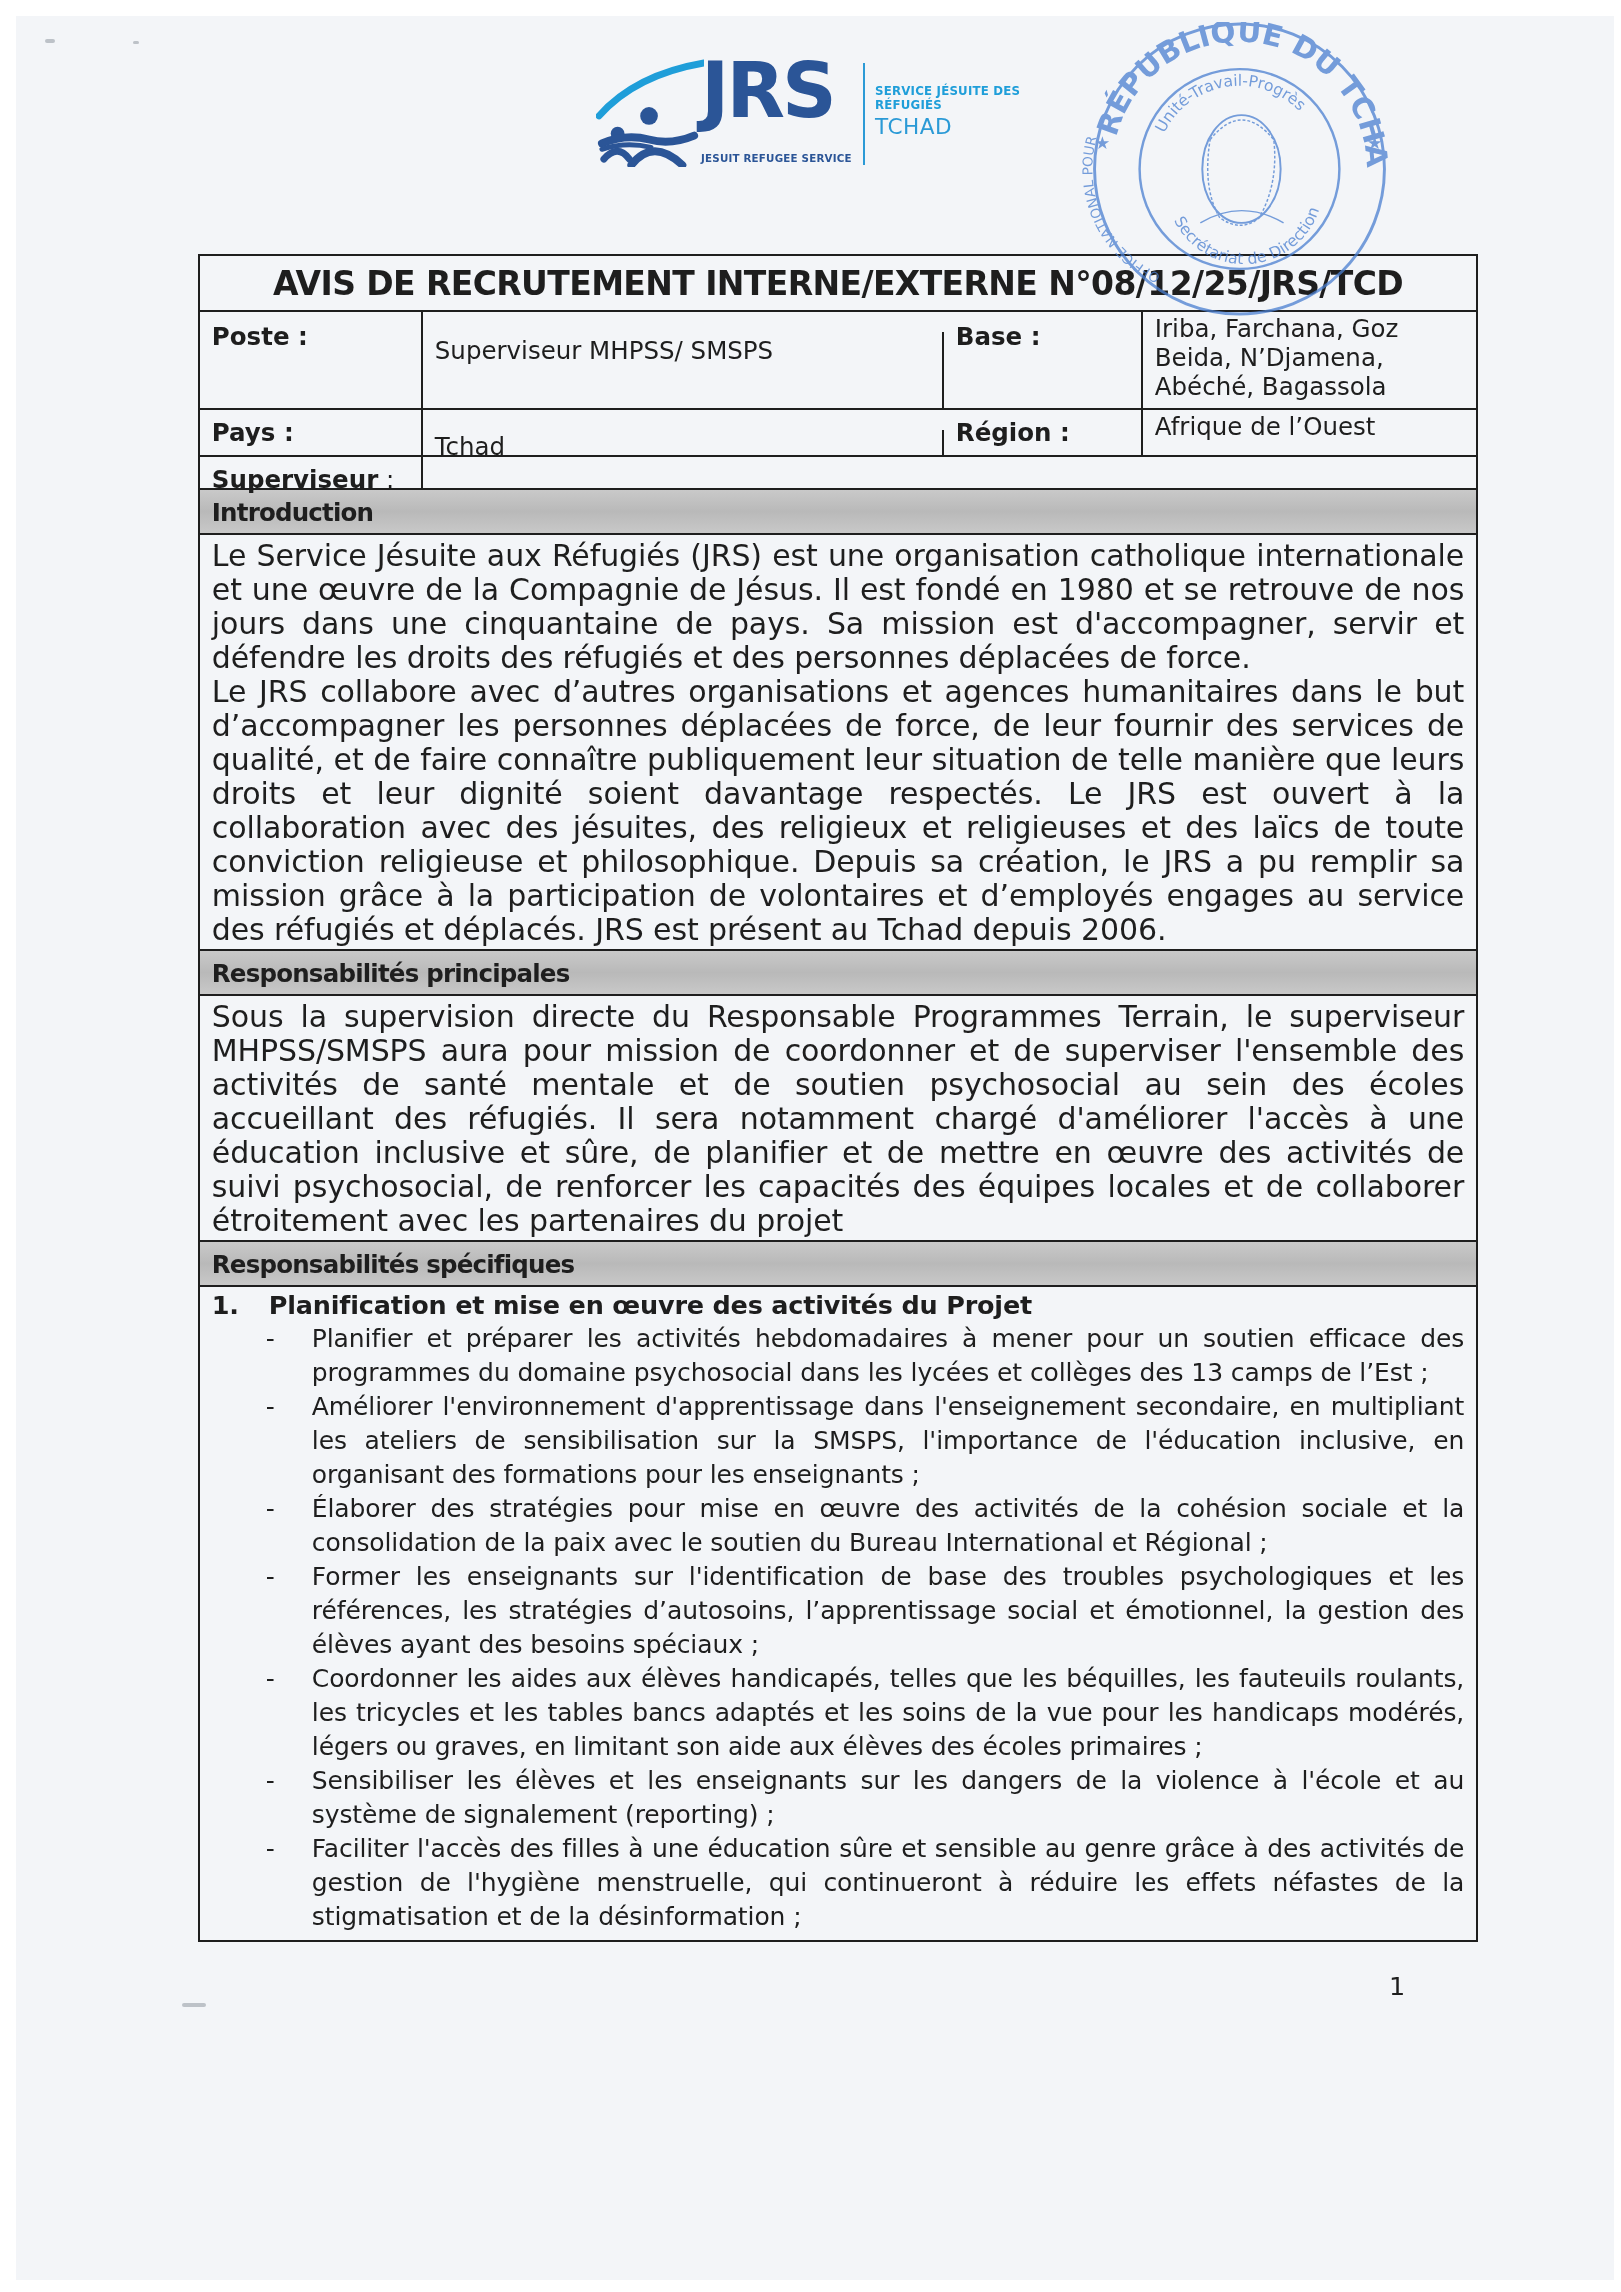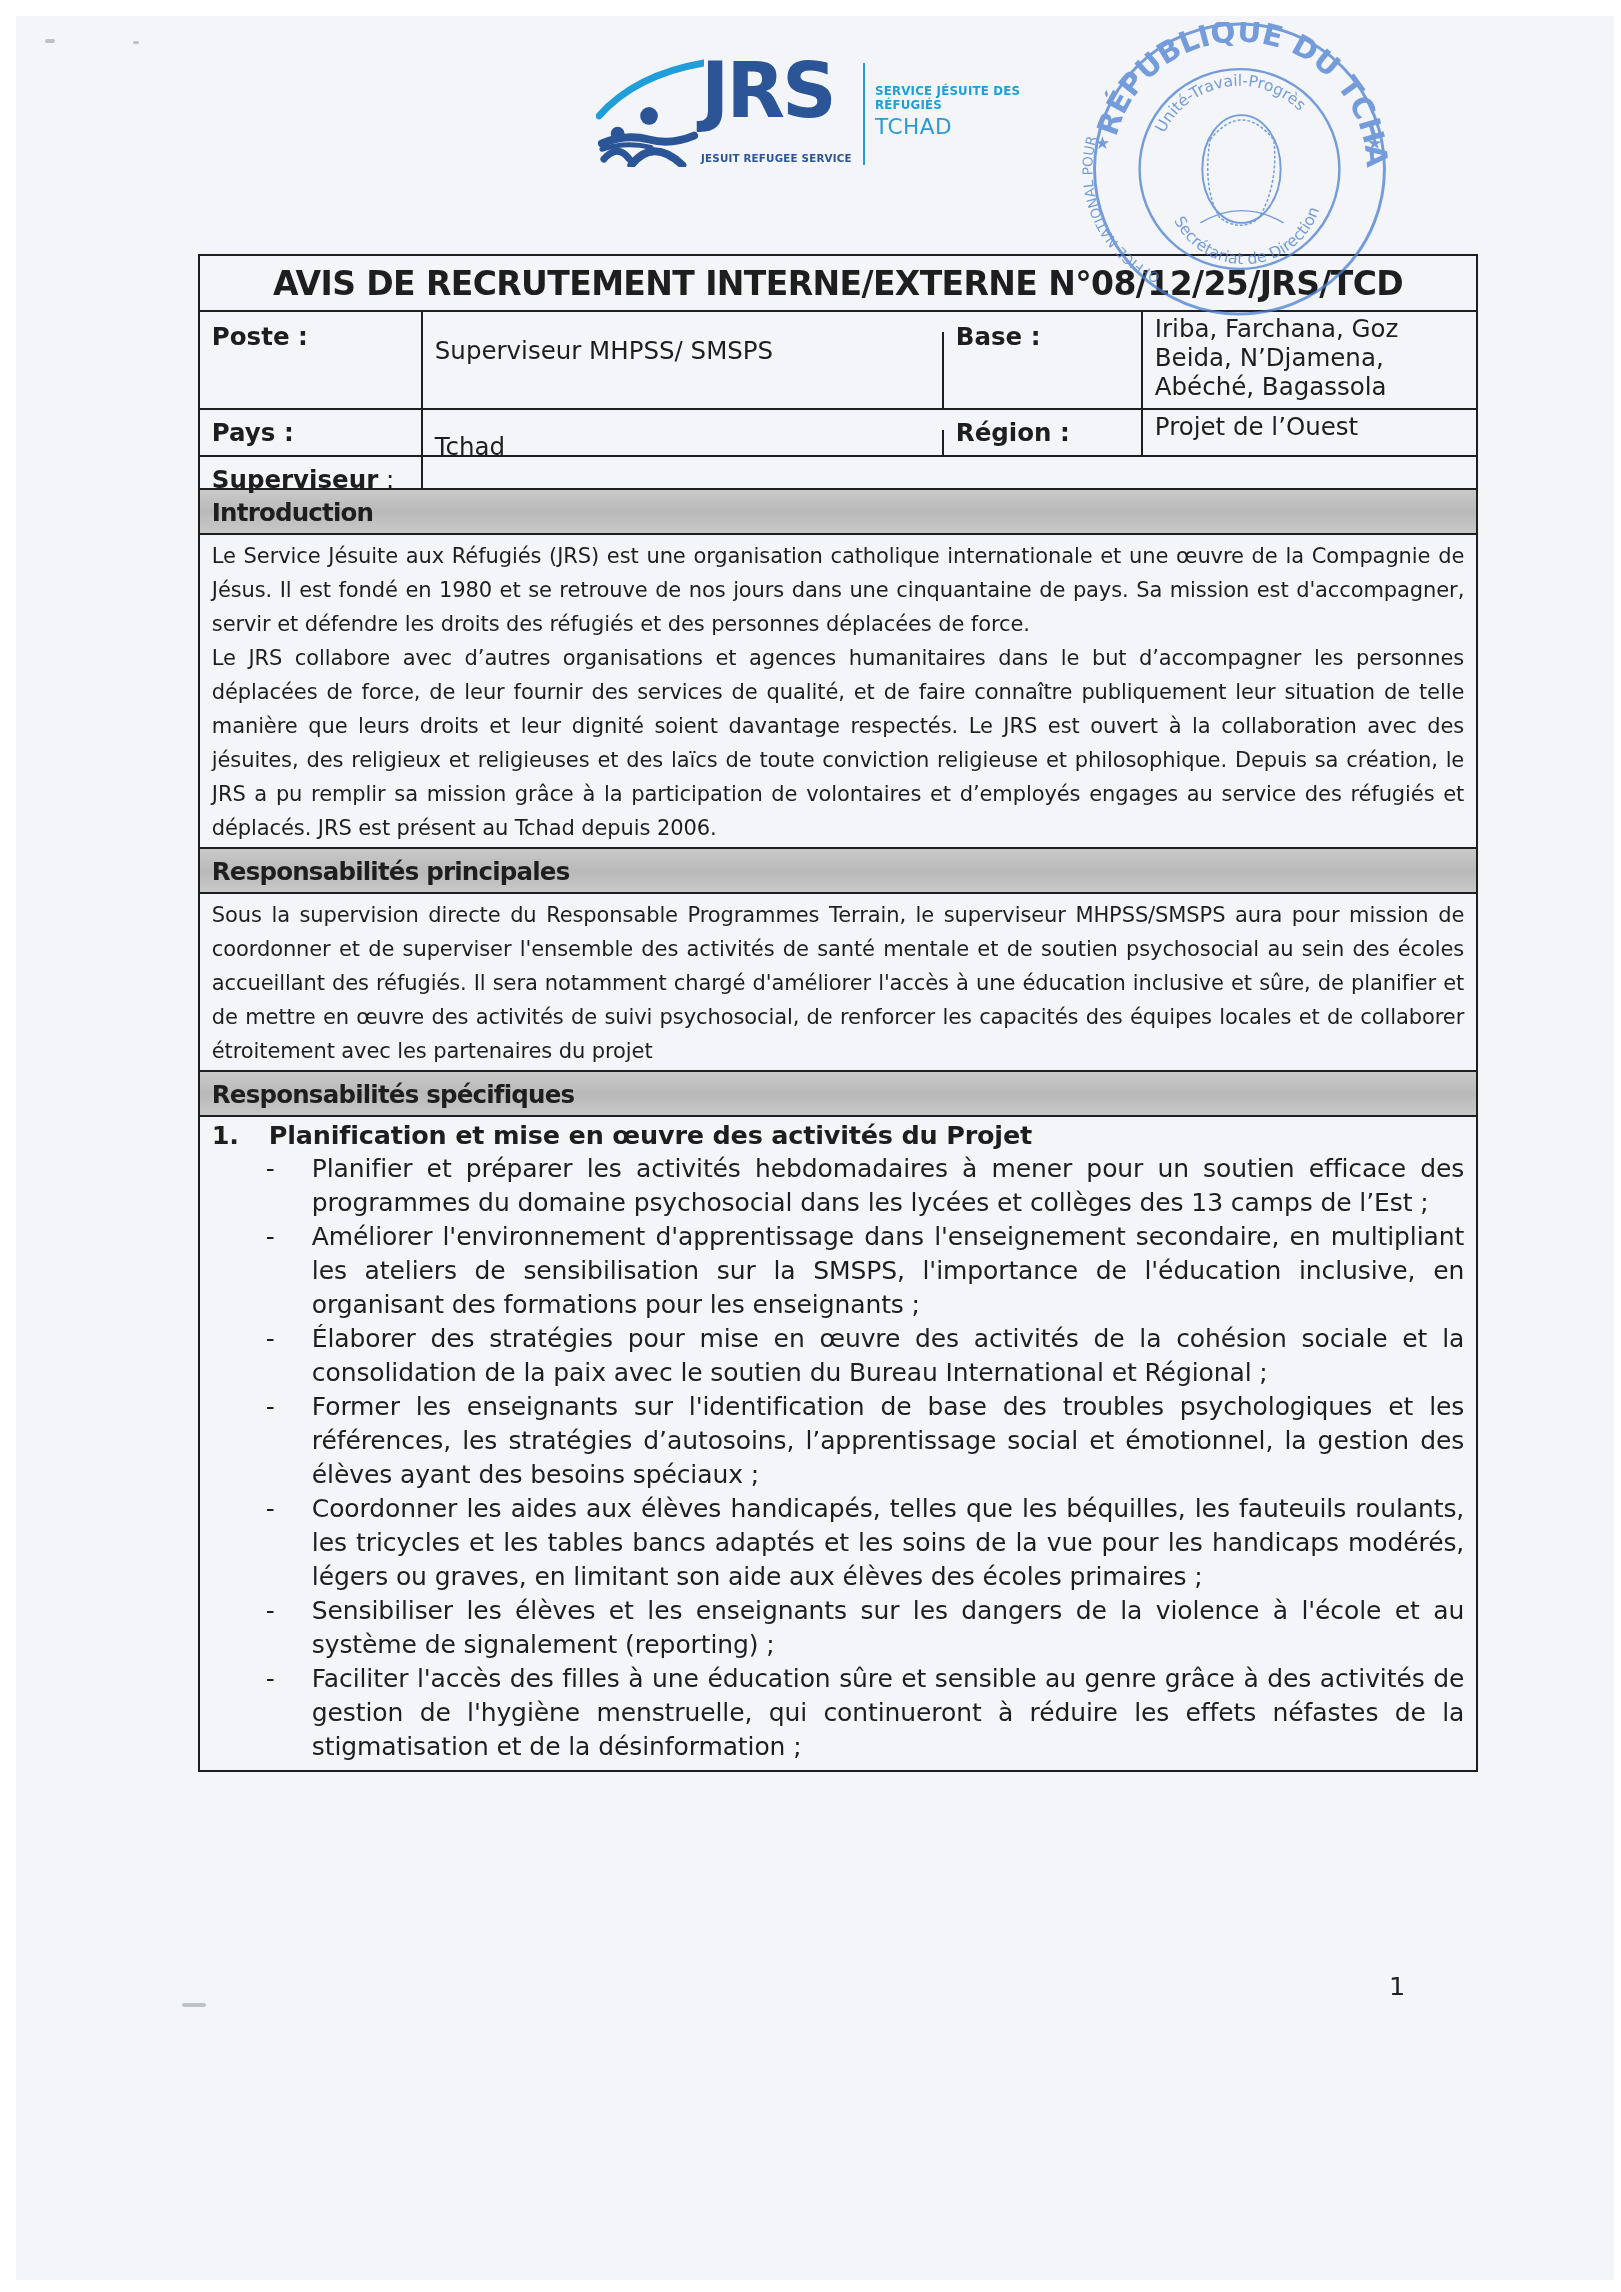--- a/index.html
+++ b/index.html
@@ -68,21 +68,21 @@
     .c2 { width: 521px; border-right: 2px solid #1e1e1e; margin-top: 20px; }
     .c3 { width: 199px; border-right: 2px solid #1e1e1e; }
     .c4 { flex: 1; }
     .c1.lbl, .c3.lbl { padding-top: 9.8px; }
     .section {
       height: 45px; background: linear-gradient(#c9c9c9, #b9b9b9 50%, #c8c8c8);
       font-weight: bold; font-size: 24.5px; letter-spacing: -0.8px; line-height: 45px;
       padding: 0 11.8px; box-sizing: border-box;
     }
     .para {
-      padding: 3.9px 11.8px 2px 11.8px; font-size: 21px; line-height: 34px;
+      padding: 3.9px 11.8px 2px 11.8px; font-size: 30px; line-height: 34px;
       text-align: justify; letter-spacing: -0.1px;
     }
     .para p { margin: 0; }
     .list-block { padding: 2px 11.8px 5.9px 11.8px; }
     .list-title {
       font-weight: bold; font-size: 25.5px; line-height: 33px; letter-spacing: -0.2px;
       display: flex;
     }
     .list-title .num { width: 57px; }
     .bullet {
@@ -129,21 +129,21 @@
     <div class="cell c1 lbl">Poste :</div>
     <div class="cell c2">Superviseur MHPSS/ SMSPS</div>
     <div class="cell c3 lbl">Base :</div>
     <div class="cell c4" style="padding-top:2px;">Iriba, Farchana, Goz Beida, N’Djamena, Abéché, Bagassola</div>
   </div>
 
   <div class="row" style="height:47px;">
     <div class="cell c1 lbl" style="padding-top:7.8px;">Pays :</div>
     <div class="cell c2" style="padding-top:2px;">Tchad</div>
     <div class="cell c3 lbl" style="padding-top:7.8px;">Région :</div>
-    <div class="cell c4" style="padding-top:2px;">Projet de l’Ouest</div>
+    <div class="cell c4" style="padding-top:2px;">Afrique de l’Ouest</div>
   </div>
 
   <div class="row" style="height:33px;">
     <div class="cell c1" style="padding-top:7.8px;">
       <span class="lbl">Superviseur</span><span> :</span>
     </div>
   </div>
 
   <div class="row section">Introduction</div>
   <div class="row para">

